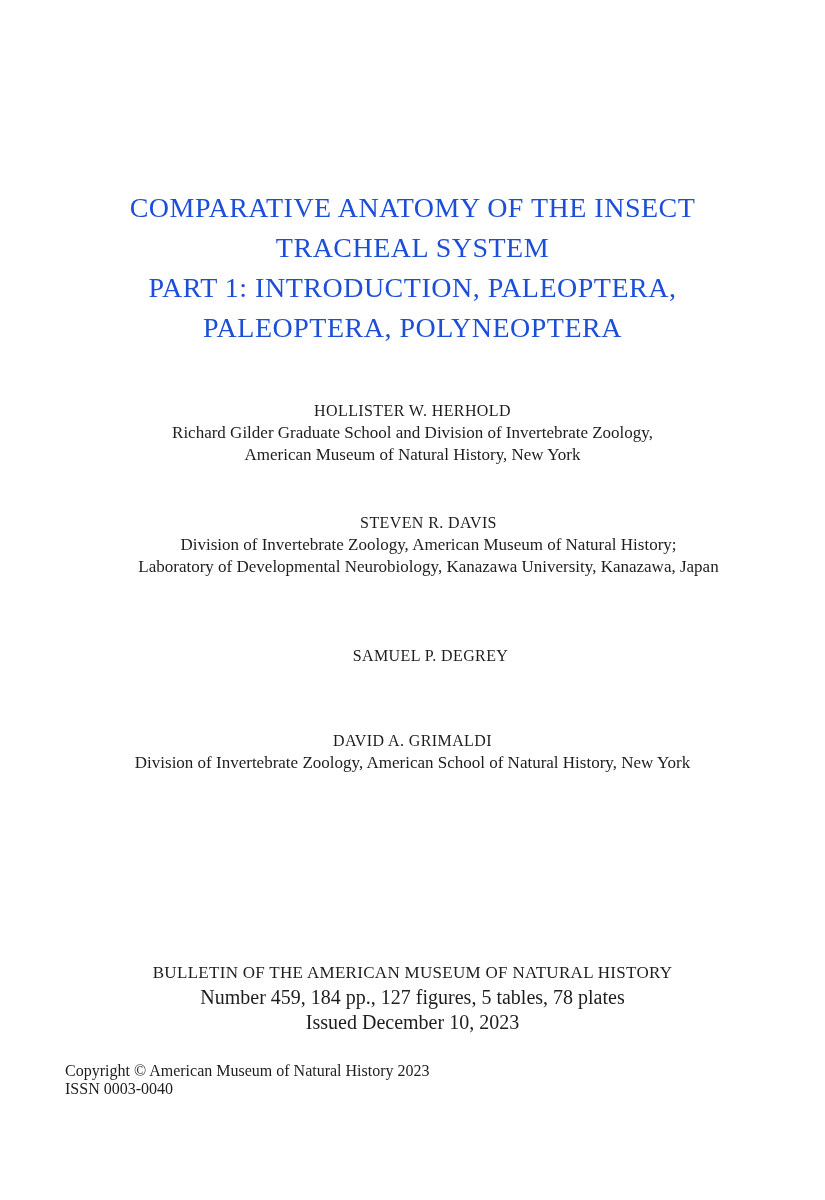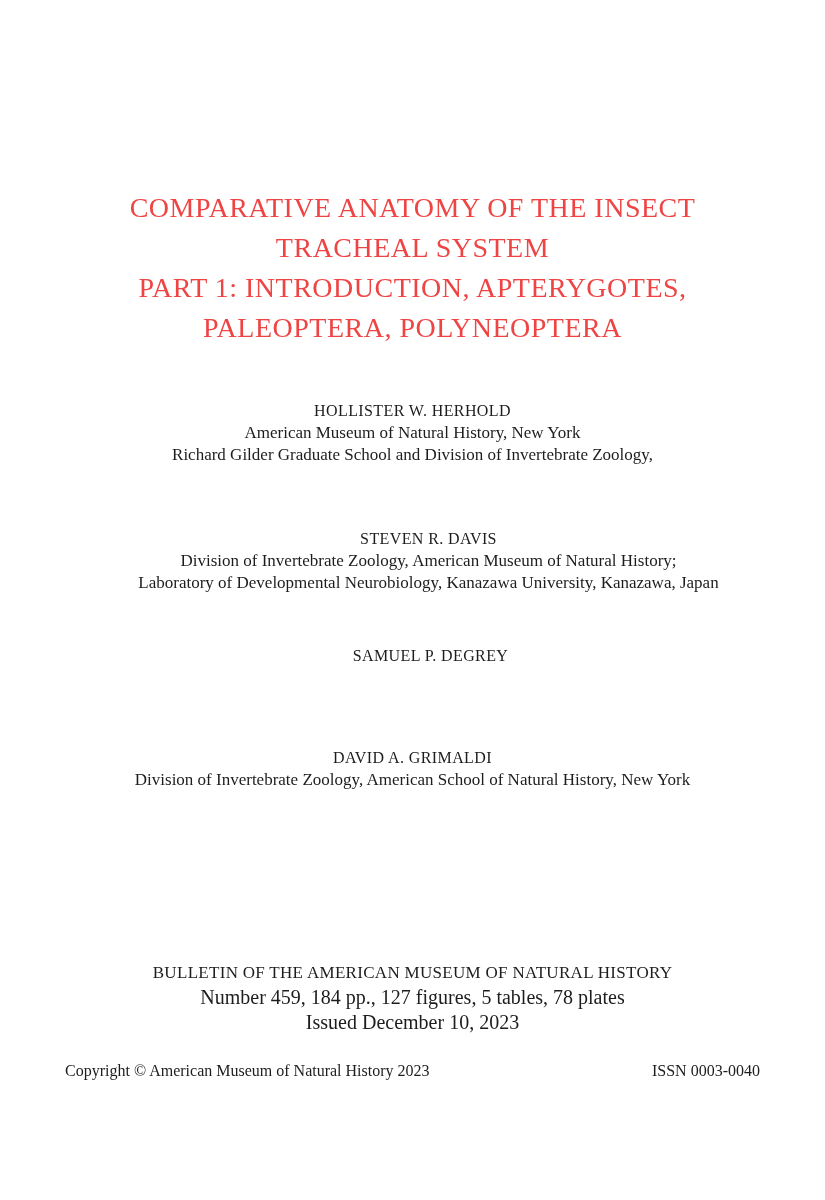--- a/index.html
+++ b/index.html
@@ -21,72 +21,73 @@
     position: absolute;
     left: 0;
     right: 0;
     text-align: center;
   }
   .title-block {
     top: 188px;
     font-size: 28px;
     line-height: 40px;
     letter-spacing: 0.5px;
-    color: #ef4444;
+    color: #1d4ed8;
   }
   .author-block .author-name {
     font-size: 16px;
     line-height: 22px;
     letter-spacing: 0.4px;
   }
   .author-block .affiliation-line {
     font-size: 17px;
     line-height: 22px;
   }
   .author-1 { top: 400px; }
-  .author-2 { top: 528px; padding-left: 32px; }
+  .author-2 { top: 512px; padding-left: 32px; }
   .author-3 { top: 645px; padding-left: 36px; }
-  .author-4 { top: 747px; }
+  .author-4 { top: 730px; }
   .imprint-block { top: 960px; }
   .imprint-series {
     font-size: 17px;
     line-height: 25px;
     letter-spacing: 0.3px;
   }
   .imprint-collation, .imprint-issued {
     font-size: 20px;
     line-height: 25px;
   }
   .page-footer {
     position: absolute;
     top: 1062px;
     left: 65px;
     right: 65px;
     display: flex;
     justify-content: space-between;
     align-items: baseline;
     font-size: 16px;
+    flex-direction: column;
   }
 </style>
 </head>
 <body>
 
 <div class="page">
 
   <header class="centered title-block">
     <div>COMPARATIVE ANATOMY OF THE INSECT</div>
     <div>TRACHEAL SYSTEM</div>
-    <div>PART 1: INTRODUCTION, APTERYGOTES,</div>
+    <div>PART 1: INTRODUCTION, PALEOPTERA,</div>
     <div>PALEOPTERA, POLYNEOPTERA</div>
   </header>
 
   <section class="centered author-block author-1">
     <div class="author-name">HOLLISTER W. HERHOLD</div>
+    <div class="affiliation-line">Richard Gilder Graduate School and Division of Invertebrate Zoology,</div>
     <div class="affiliation-line">American Museum of Natural History, New York</div>
-    <div class="affiliation-line">Richard Gilder Graduate School and Division of Invertebrate Zoology,</div>
   </section>
 
   <section class="centered author-block author-2">
     <div class="author-name">STEVEN R. DAVIS</div>
     <div class="affiliation-line">Division of Invertebrate Zoology, American Museum of Natural History;</div>
     <div class="affiliation-line">Laboratory of Developmental Neurobiology, Kanazawa University, Kanazawa, Japan</div>
   </section>
 
   <section class="centered author-block author-3">
     <div class="author-name">SAMUEL P. DEGREY</div>

